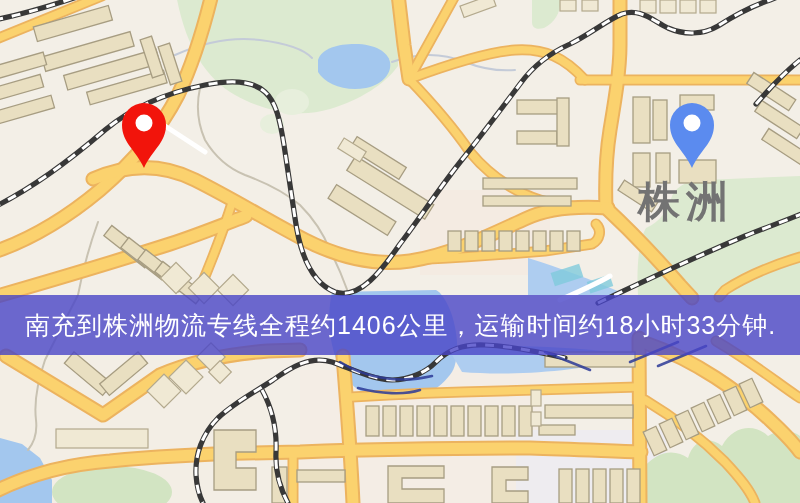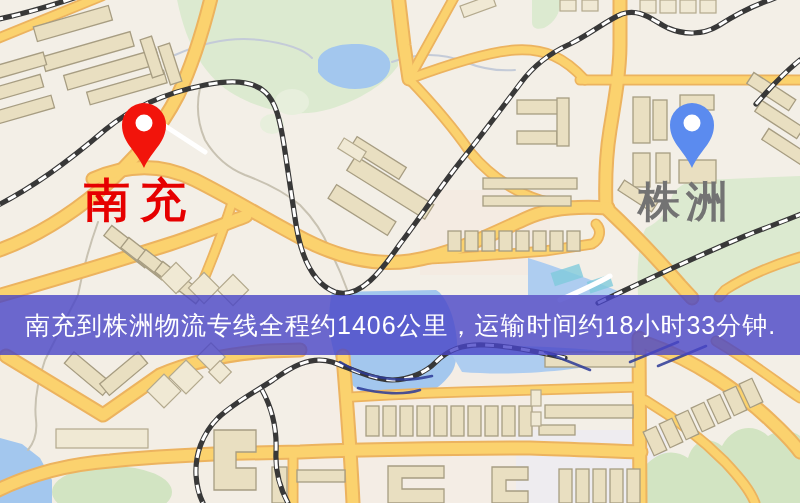--- a/index.html
+++ b/index.html
@@ -248,20 +248,19 @@
     <g>
       <path d="M144,168 C136,150 122,143 122,125 A22,22 0 1 1 166,125 C166,143 152,150 144,168 Z" fill="#f2140b"></path>
       <circle class="pinhole" cx="144" cy="123" r="8.5"></circle>
     </g>
     <g>
       <path d="M692,168 C684,150 670,143 670,125 A22,22 0 1 1 714,125 C714,143 700,150 692,168 Z" fill="#5b8bef"></path>
       <circle class="pinhole" cx="692" cy="123" r="8.5"></circle>
     </g>
   </svg>
 
-  <div class="city-label nc">南充</div>
   <div class="city-label zz">株洲</div>
 
   <div class="banner">
     <span>南充到株洲物流专线全程约1406公里，运输时间约18小时33分钟.</span>
   </div>
 
 </div>
 
 </body></html>

